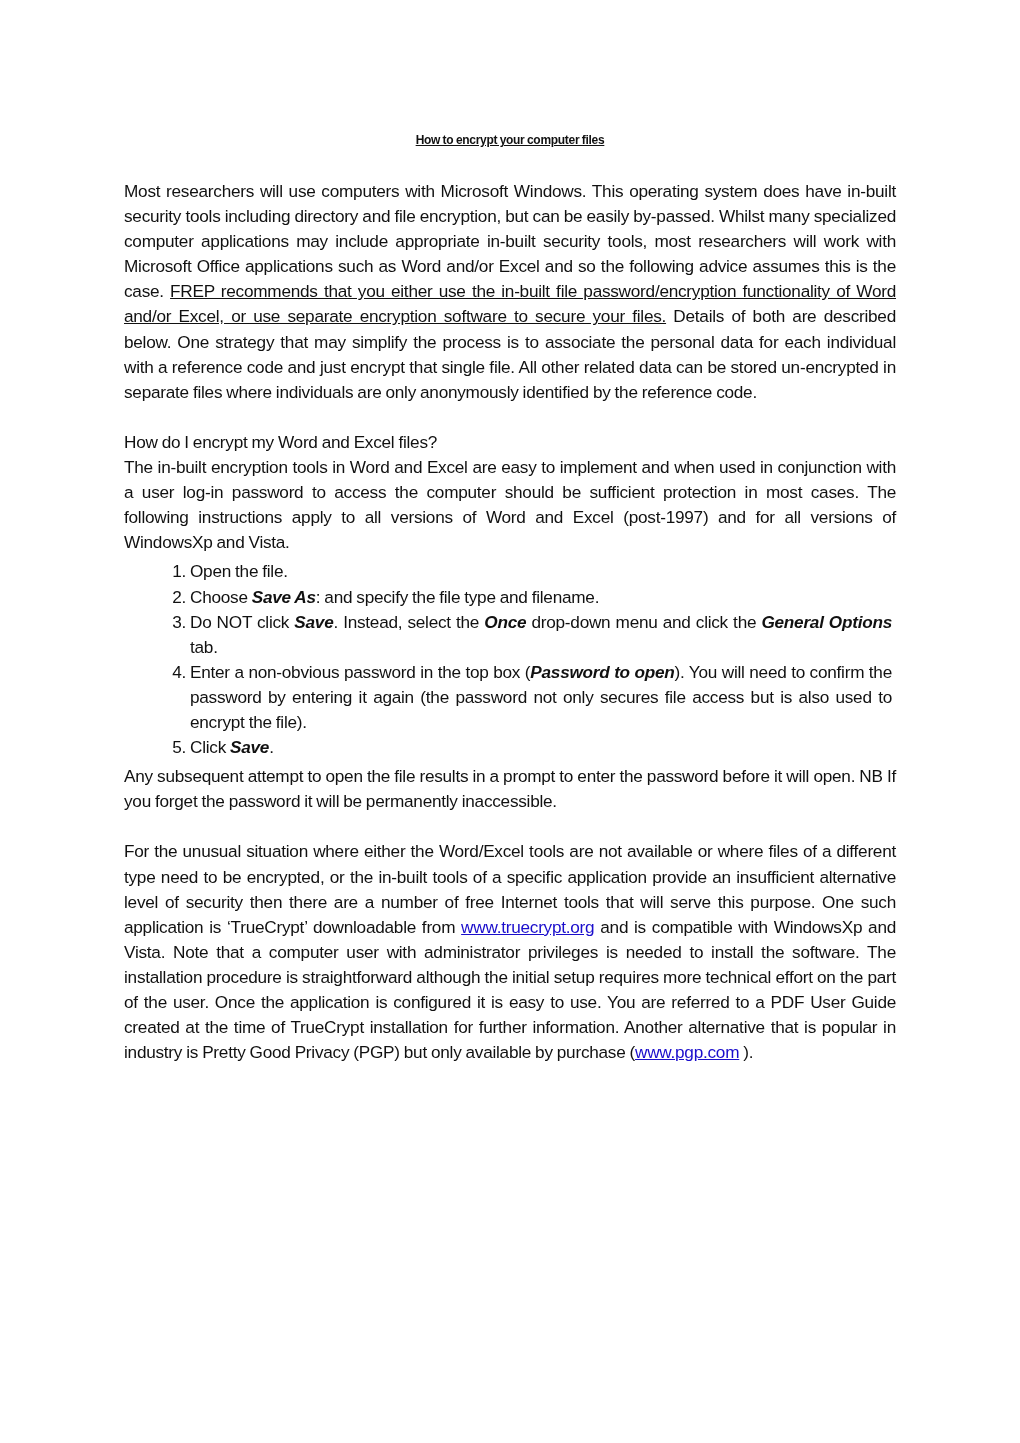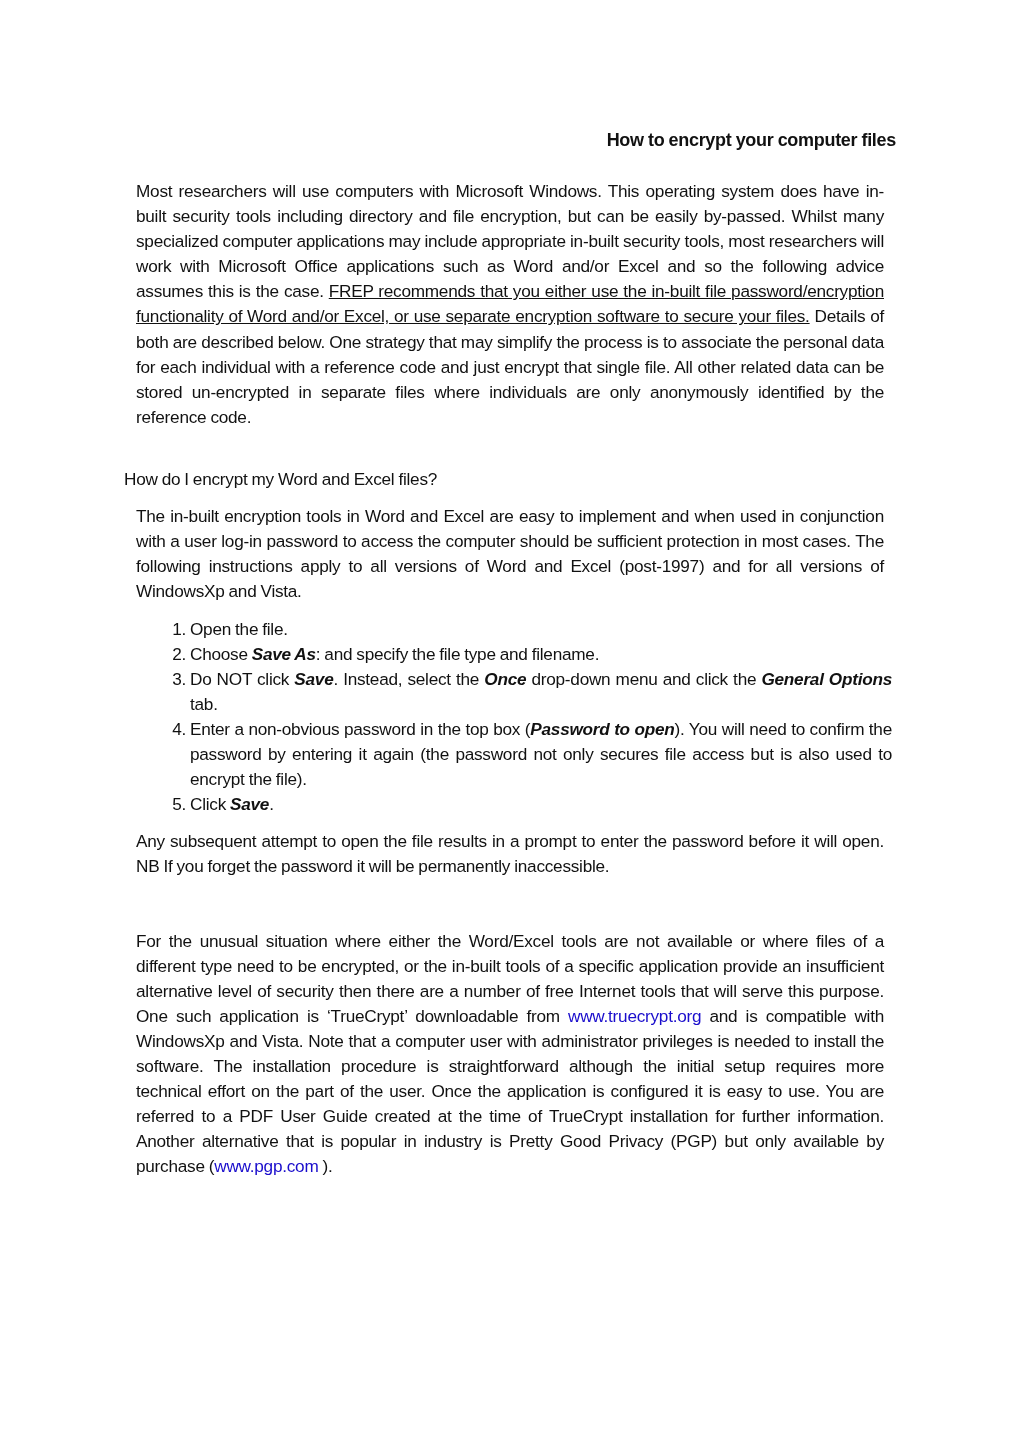--- a/index.html
+++ b/index.html
@@ -19,44 +19,46 @@
       position: absolute;
       left: 124px;
       top: 126px;
       width: 772px;
       font-size: 17.2px;
       line-height: 25.1px;
       letter-spacing: -0.25px;
       word-spacing: -0.5px;
     }
     .title {
-      text-align: right;
+      text-align: center;
       font-weight: bold;
-      font-size: 18px;
+      font-size: 12px;
       line-height: 28px;
       margin: 0 0 25px 0;
       letter-spacing: -0.3px;
+      text-decoration: underline;
     }
     p {
-      margin: 12px;
+      margin: 0;
       text-align: justify;
     }
     .gap {
       height: 25.1px;
     }
     .heading {
       font-weight: normal;
       text-align: justify;
       margin: 0;
     }
     u.rec {
       text-decoration: underline;
     }
     a.link {
       color: #1a0dcc;
+      text-decoration: underline;
     }
     ol.steps {
       margin: 4px;
       padding: 0 0 0 62px;
     }
     ol.steps li {
       text-align: justify;
       padding-left: 0;
     }
     ol.steps li::marker {

